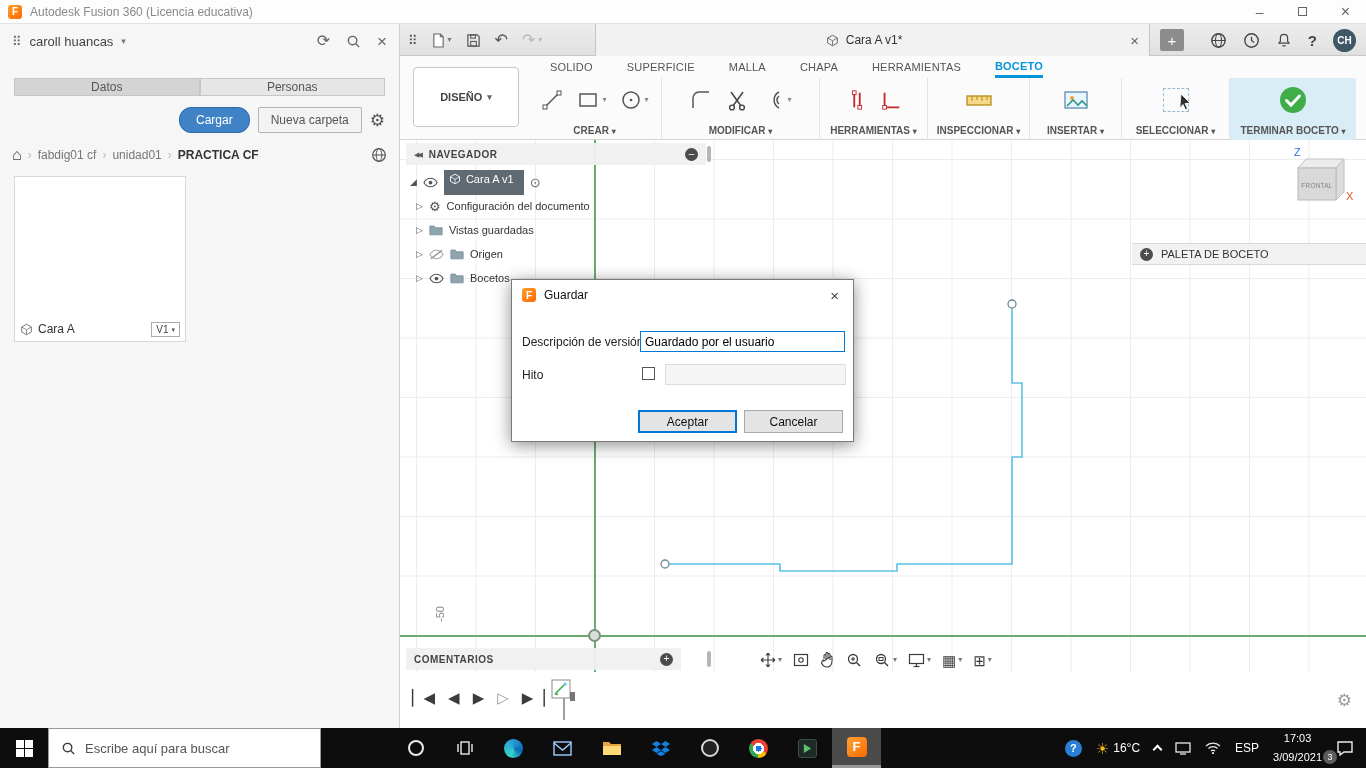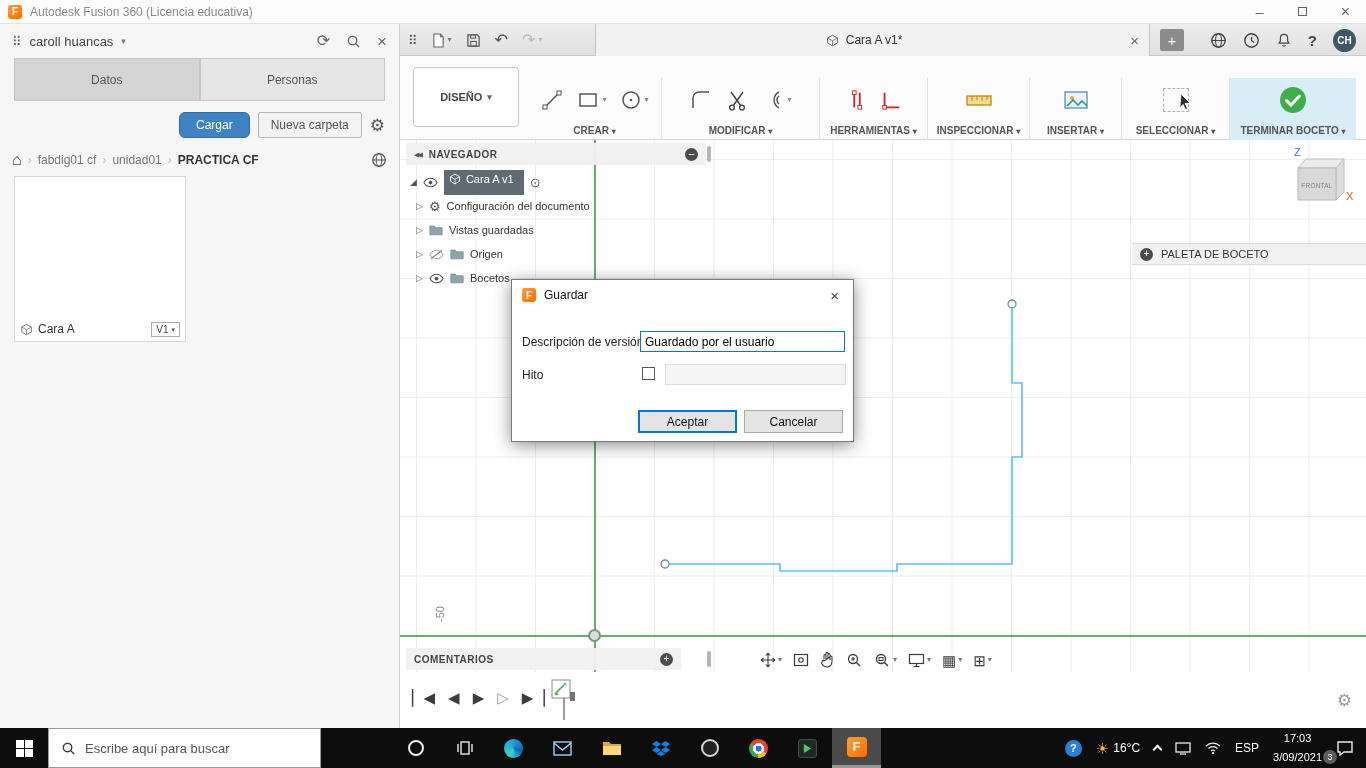--- a/index.html
+++ b/index.html
@@ -36,25 +36,25 @@
   .g-sun::after{content:"☀"}
   
   #titlebar{position:absolute;left:0;top:0;width:1366px;height:24px;background:#fdfdfd;border-bottom:1px solid #e3e3e3;display:flex;align-items:center;padding:0 8px;color:#8a8a8a}
   .flogo{width:14px;height:14px;border-radius:3px;background:linear-gradient(135deg,#ff9d2e,#ff6a00);color:#fff;font-weight:bold;font-size:10px;display:flex;align-items:center;justify-content:center}
   .winctl{margin-left:auto;display:flex;align-items:center;gap:34px;color:#666;padding-right:8px}
   .winbox{width:9px;height:9px;border:1px solid #666}
   
   #leftpanel{position:absolute;left:0;top:24px;width:400px;height:704px;background:#f6f6f7;border-right:1px solid #cfcfcf}
   .userrow{height:34px;display:flex;align-items:center;gap:8px;padding:0 12px;color:#555}
   .userrow .right{margin-left:auto;display:flex;align-items:center;gap:16px;color:#666}
-  .ptabs{display:flex;margin:0 14px 0 14px;height:43px}
+  .ptabs{display:flex;margin:20px 14px 0 14px;height:18px}
   .ptab{flex:1;display:flex;align-items:center;justify-content:center;font-size:12px;color:#555;border:1px solid #c6c6c6;background:#e6e6e6}
   .ptab.active{background:#d4d4d4}
   .actions{display:flex;align-items:center;justify-content:flex-end;gap:8px;margin-top:11px;padding-right:14px}
-  .btn-blue{background:#3f83c6;color:#fff;border:1px solid #2f6ba6;padding:5px 16px;border-radius:6px;font-size:12px}
+  .btn-blue{background:#3f83c6;color:#fff;border:1px solid #2f6ba6;padding:5px 16px;border-radius:12px;font-size:12px}
   .btn-gray{background:#f3f3f3;color:#555;border:1px solid #b5b5b5;padding:5px 12px;border-radius:2px;font-size:12px}
   .crumbs{display:flex;align-items:center;gap:6px;margin:14px 12px 0 12px;color:#777;font-size:12px}
   .crumbs .last{font-weight:bold;color:#333}
   .card{position:absolute;left:14px;top:152px;width:172px;height:166px;background:#fff;border:1px solid #d8d8d8}
   .cardfoot{position:absolute;left:0;bottom:0;width:100%;height:24px;display:flex;align-items:center;gap:5px;padding:0 5px}
   .verbox{margin-left:auto;border:1px solid #aaa;background:#fff;font-size:10px;color:#444;padding:1px 4px;display:flex;align-items:center;gap:3px}
   
   #qat{position:absolute;left:400px;top:24px;width:966px;height:32px;background:linear-gradient(#ededed,#e0e0e0);border-bottom:1px solid #c9c9c9}
   .qat-left{position:absolute;left:8px;top:0;height:32px;display:flex;align-items:center;gap:14px;color:#555}
   .doctab{position:absolute;left:195px;top:0;width:555px;height:32px;background:#f2f2f2;border-left:1px solid #c4c4c4;border-right:1px solid #c4c4c4;display:flex;align-items:center;padding:0 10px;gap:8px}
@@ -241,20 +241,28 @@
       <span class="g g-q" style="font-size:15px;font-weight:bold;color:#444"></span>
       <span class="avatar">CH</span>
     </div>
   </div>
 
   <div id="ribbon">
     <div class="wsbox">
       <span>DISEÑO</span>
       <span class="g g-caret" style="font-size:9px;color:#666"></span>
     </div>
+    <div class="rtabs">
+      <span class="rtab">SOLIDO</span>
+      <span class="rtab">SUPERFICIE</span>
+      <span class="rtab">MALLA</span>
+      <span class="rtab">CHAPA</span>
+      <span class="rtab">HERRAMIENTAS</span>
+      <span class="rtab active">BOCETO</span>
+    </div>
     <div class="rgroups">
       <div class="rgroup" style="width:134px">
         <div class="tools">
           <svg width="24" height="24" viewBox="0 0 24 24">
               <line x1="5" y1="19" x2="19" y2="5" stroke="#555" stroke-width="1.5"></line>
               <rect x="3" y="17" width="4" height="4" fill="#fff" stroke="#555"></rect>
               <rect x="17" y="3" width="4" height="4" fill="#fff" stroke="#555"></rect>
             </svg>
           <span style="display:flex;align-items:center">
               <svg width="24" height="24" viewBox="0 0 24 24">

